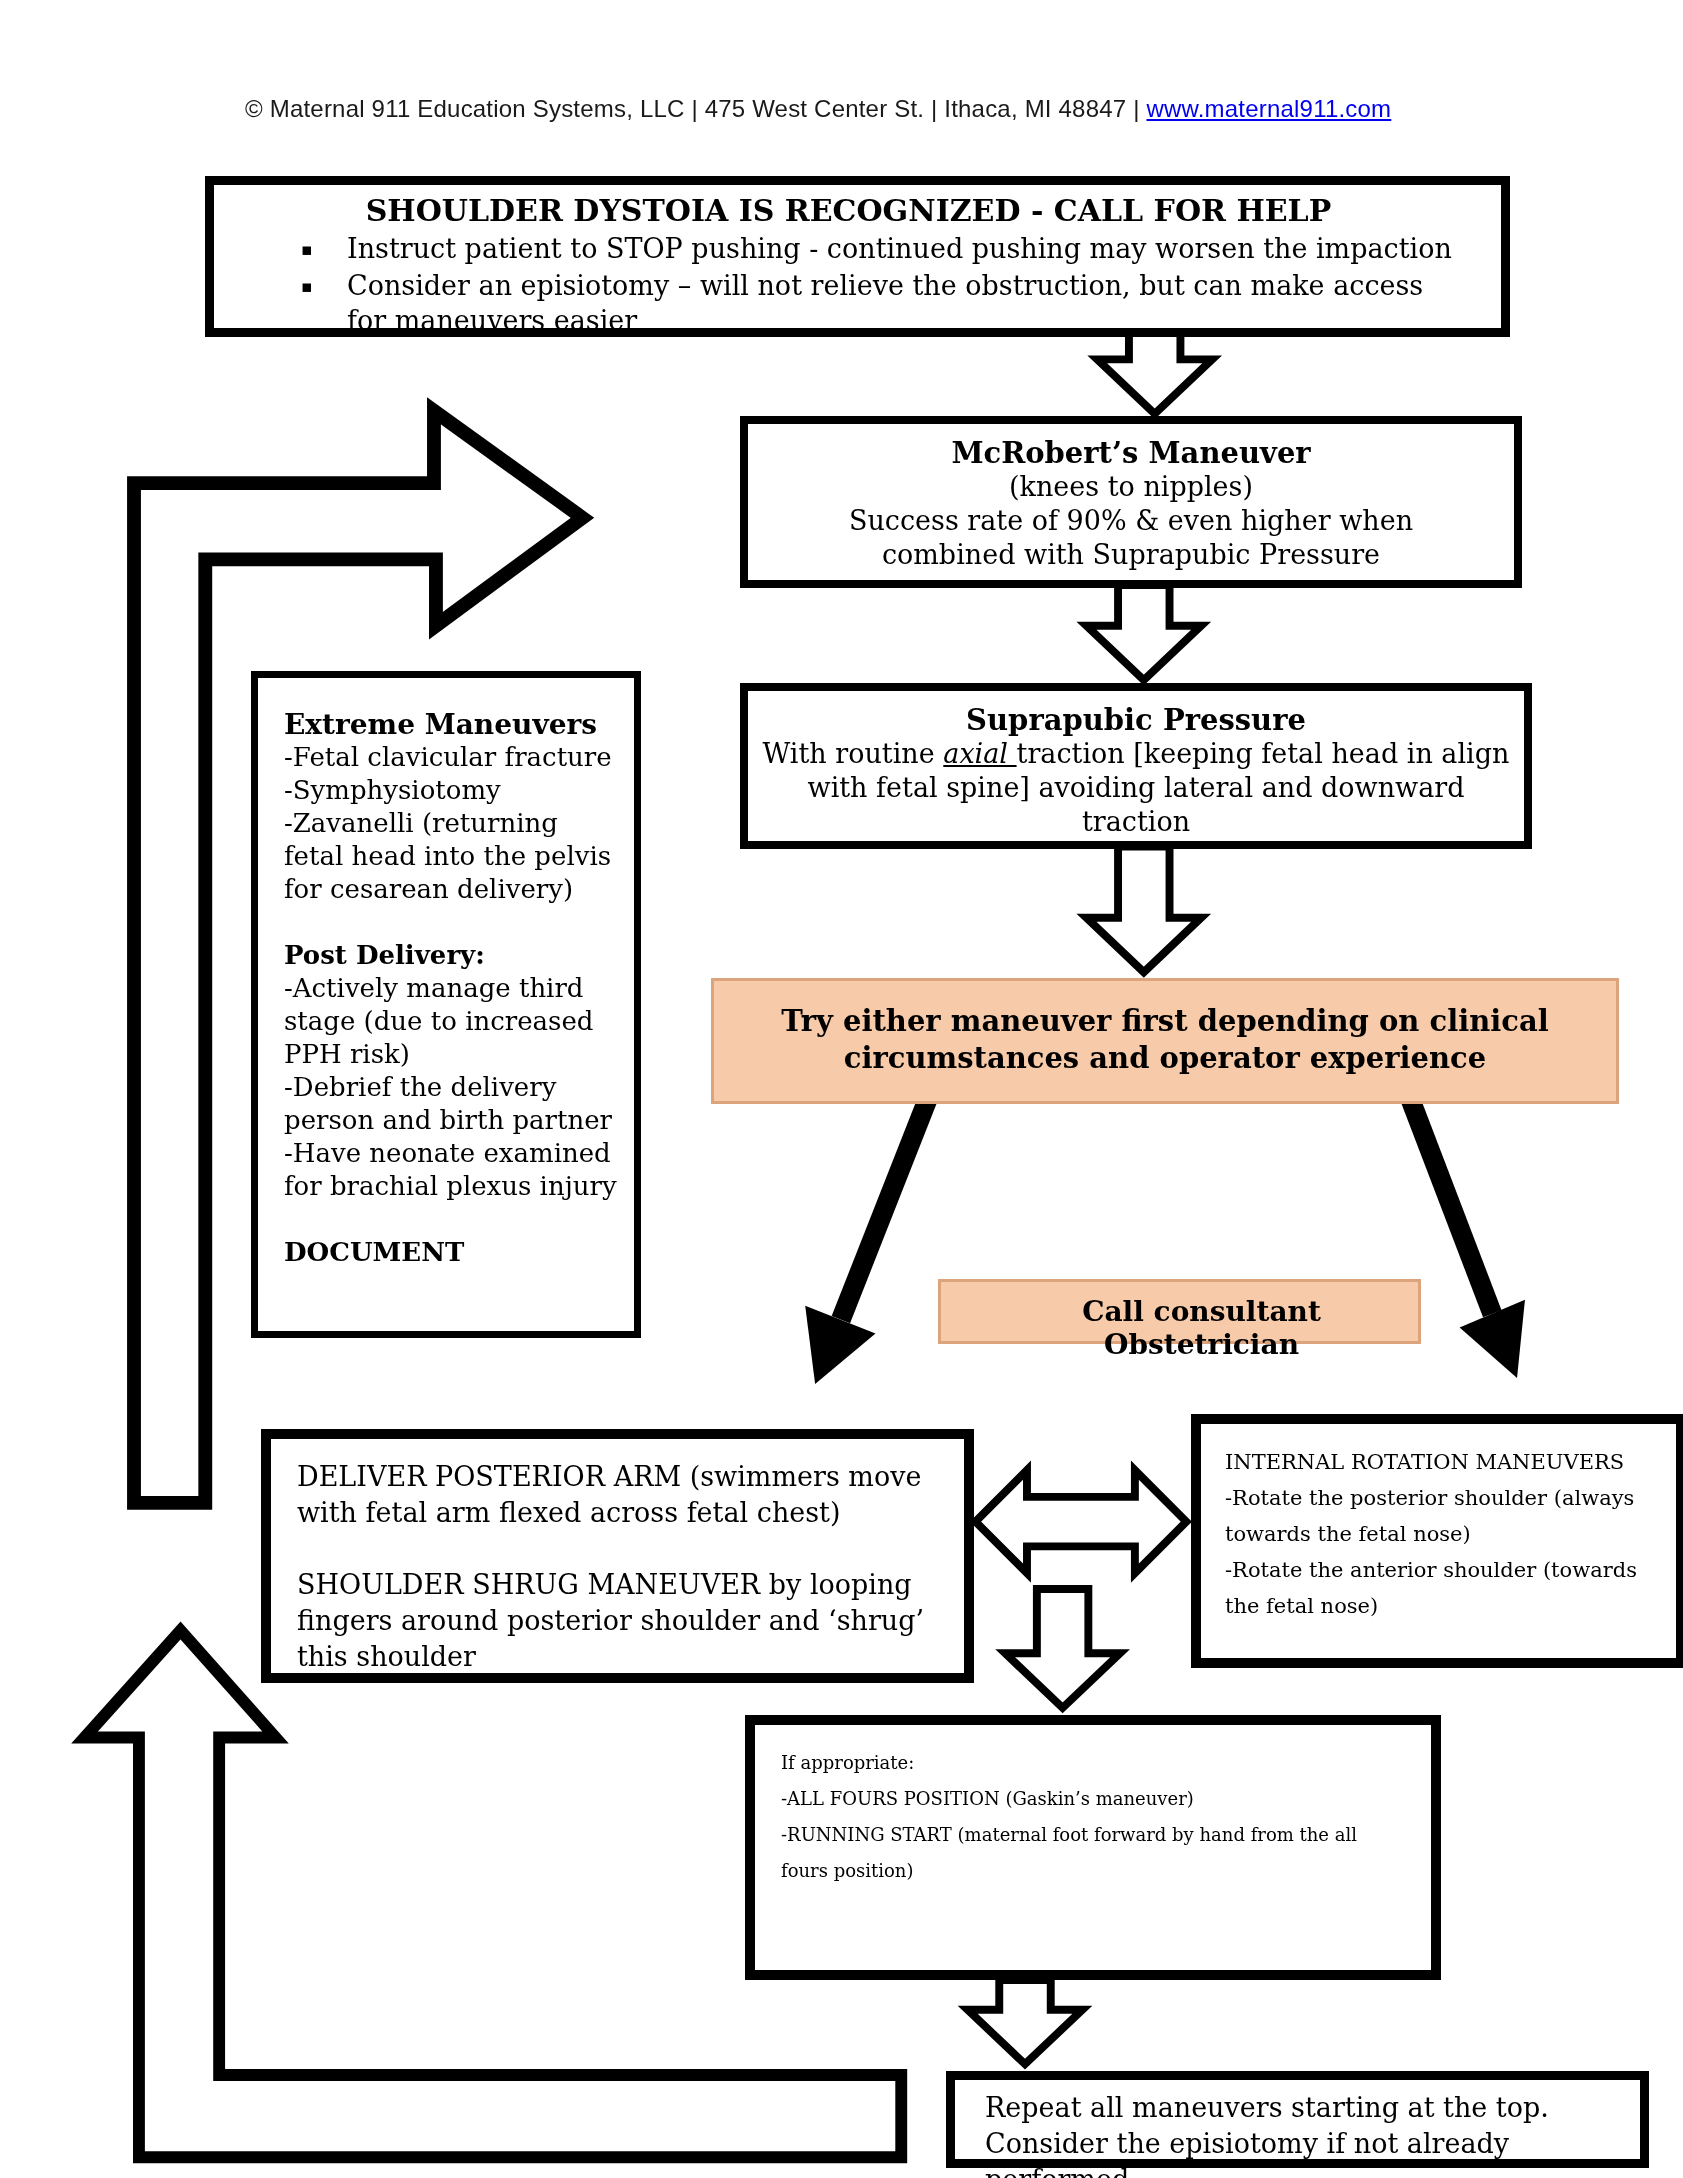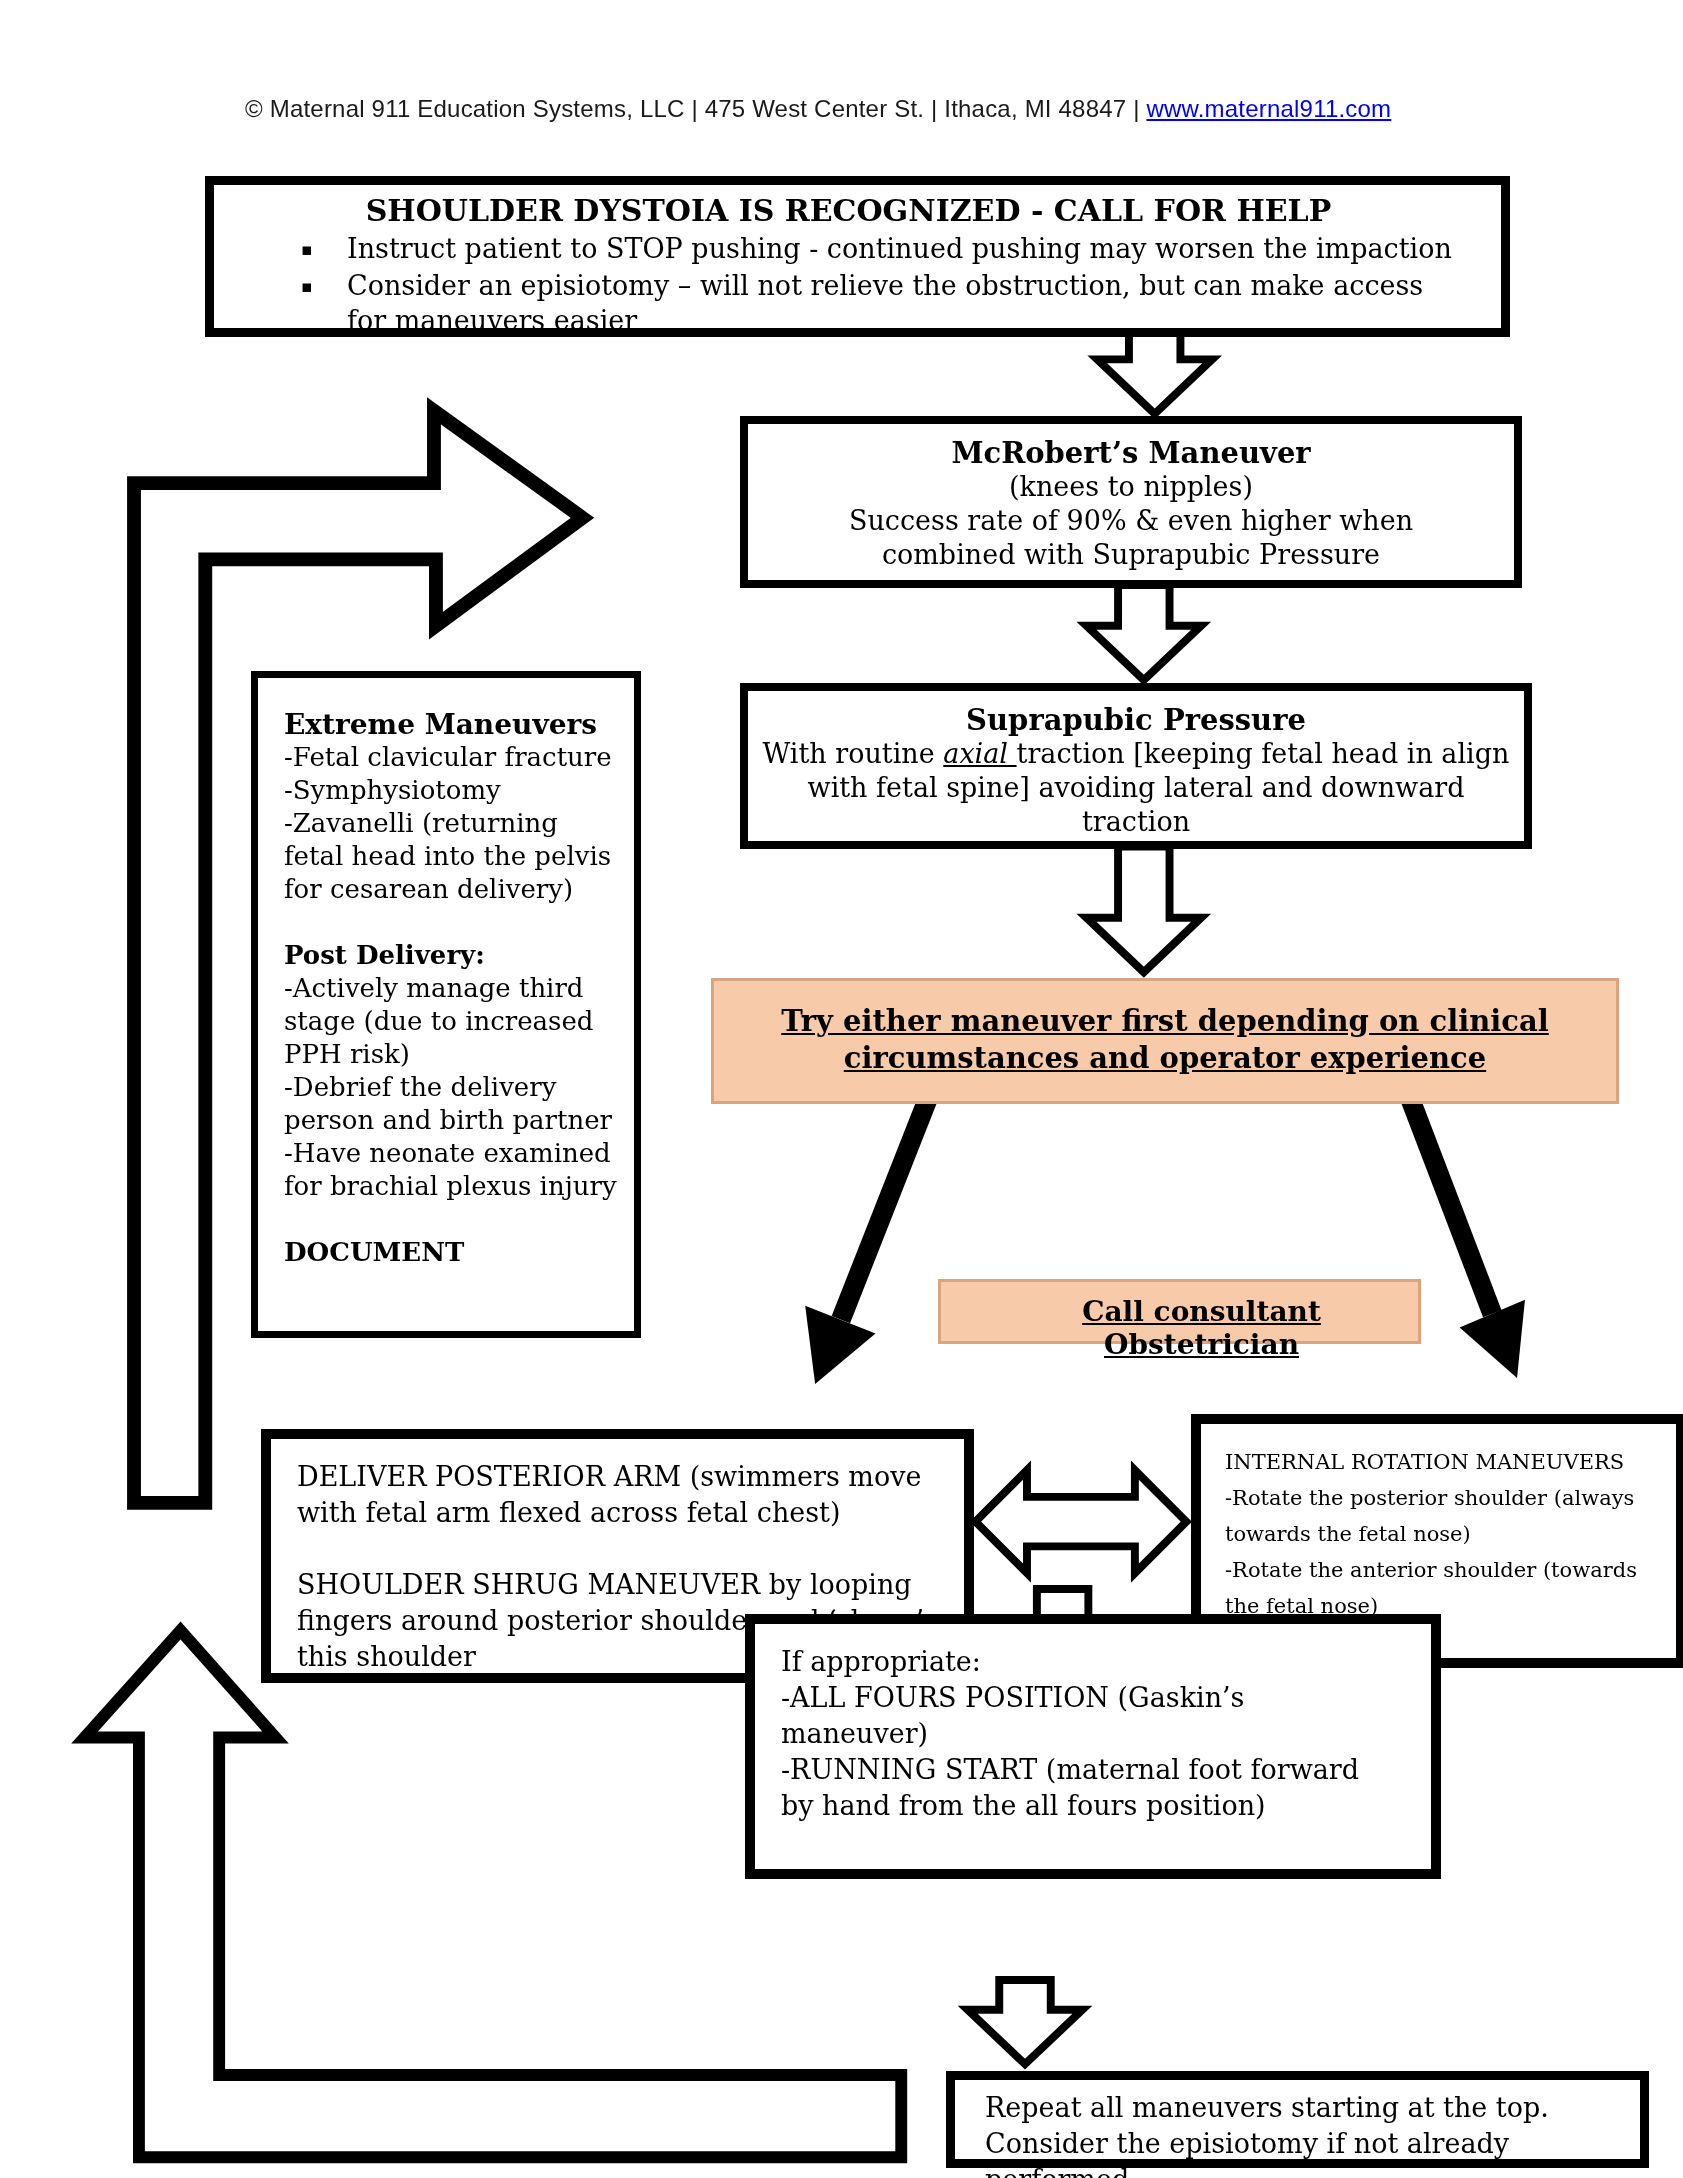--- a/index.html
+++ b/index.html
@@ -11,21 +11,21 @@
     font-family:"DejaVu Serif", serif;
     overflow:hidden;
     margin-left:35px;
   }
   .arrows{position:absolute;left:0;top:0;width:1683px;height:2178px;z-index:1;}
   .outline-shape{fill:var(--bg,#fff);stroke:var(--ink,#000);stroke-linejoin:miter;}
   .solid-shape{fill:var(--ink,#000);stroke:none;}
   .solid-line{stroke:var(--ink,#000);}
   .box{position:absolute;background:var(--bg,#fff);box-sizing:border-box;z-index:2;}
   .black-border{border:9px solid var(--ink,#000);}
-  .peach{background:var(--peach-fill,#F7CBA9);border:3px solid var(--peach-border,#DCA47D);text-decoration:underline;}
+  .peach{background:var(--peach-fill,#F7CBA9);border:3px solid var(--peach-border,#DCA47D);}
   .b{font-weight:bold;}
   .center{text-align:center;}
 
   .header-line{
     position:absolute;left:210px;top:95px;z-index:2;
     font-family:"Liberation Sans", sans-serif;
     font-size:24px;color:#1a1a1a;letter-spacing:0.2px;
   }
   .header-line a{color:var(--link-color,#0000EE);text-decoration:underline;}
 
@@ -57,21 +57,21 @@
   #box-call{left:903px;top:1279px;width:483px;height:65px;padding-top:13px;font-size:28px;padding-left:44px;}
 
   
   #box-posterior{left:226px;top:1429px;width:713px;height:254px;border-width:10px;padding:20px 28px 0 26px;font-size:27px;line-height:36px;}
   #box-posterior .para2{margin-top:36px;}
 
   
   #box-internal{left:1156px;top:1414px;width:495px;height:254px;border-width:10px;padding:20px 14px 0 24px;font-size:21px;line-height:36px;}
 
   
-  #box-if{left:710px;top:1614px;width:696px;height:265px;border-width:10px;padding:20px 40px 0 26px;font-size:27px;line-height:36px;}
+  #box-if{left:710px;top:1715px;width:696px;height:265px;border-width:10px;padding:20px 40px 0 26px;font-size:18px;line-height:36px;}
 
   
   #box-repeat{left:911px;top:2071px;width:703px;height:97px;padding:10px 16px 0 30px;font-size:27px;line-height:36px;}
 </style>
 </head>
 <body>
 
 <div class="page">
 
   <svg class="arrows" viewBox="0 0 1700 2200">

